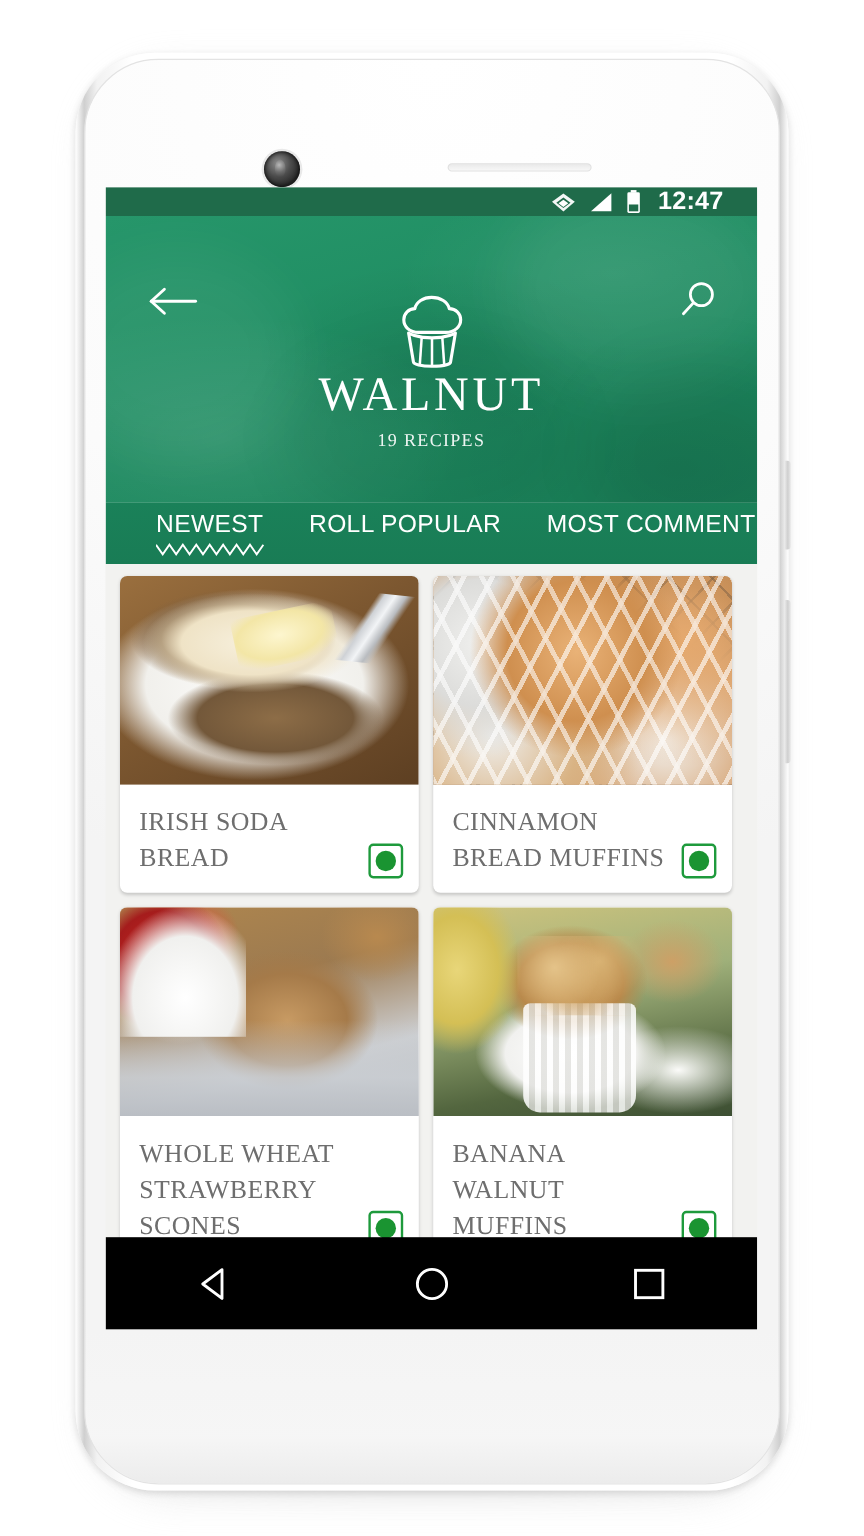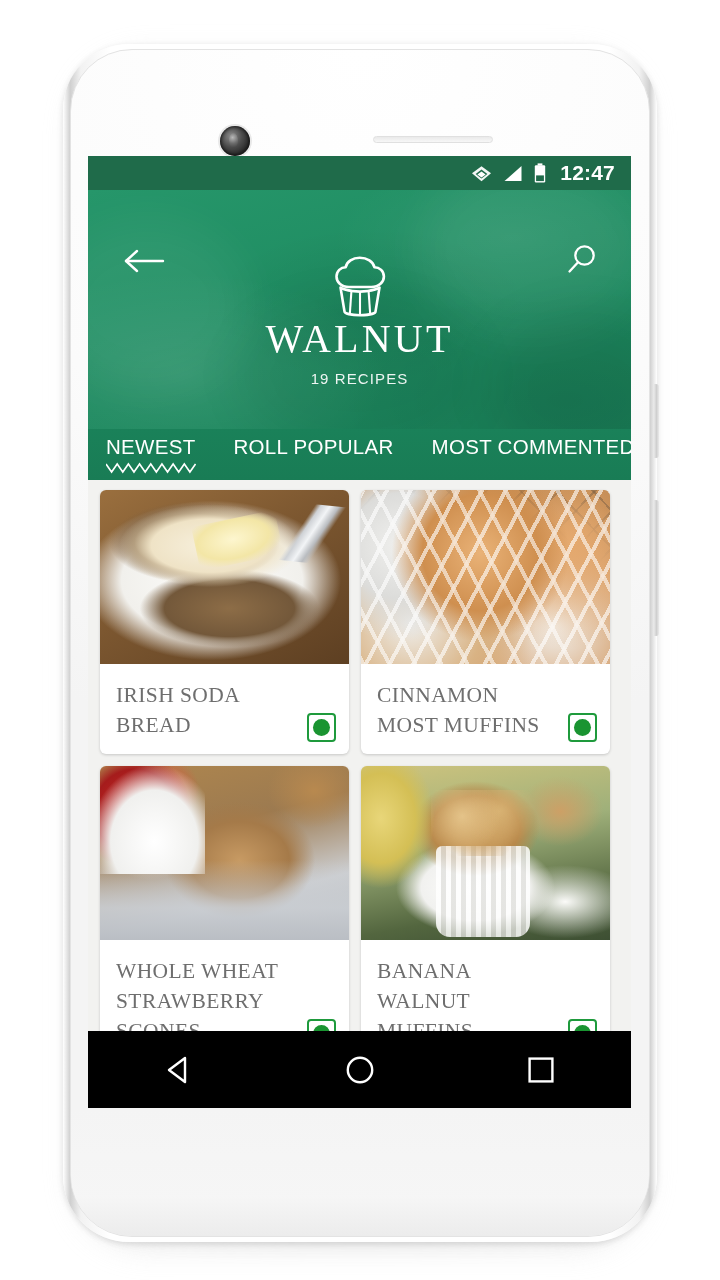--- a/index.html
+++ b/index.html
@@ -132,26 +132,26 @@
     left: 88px;
     top: 156px;
     width: 543px;
     height: 952px;
     background: #f2f2f0;
     overflow: hidden;
   }
 
   
   .status-bar {
-    height: 34px;
+    height: 24px;
     background: #1f6b4a;
     display: flex;
     align-items: center;
     justify-content: flex-end;
-    padding-right: 16px;
+    padding-right: 28px;
     box-sizing: border-box;
     gap: 10px;
   }
   .status-icons { display: flex; align-items: center; gap: 11px; }
   .status-time {
     color: #ffffff;
     font-size: 21px;
     font-weight: bold;
     letter-spacing: .2px;
     margin-left: 4px;
@@ -222,31 +222,31 @@
     line-height: 1;
   }
   .header-sub {
     position: absolute;
     left: 0; right: 0;
     top: 180px;
     text-align: center;
     color: rgba(255,255,255,.92);
     font-size: 15px;
     letter-spacing: 1.1px;
-    font-family: Liberation Sans, sans-serif;
+    font-family: Liberation Serif, serif;
   }
 
   
   .tabs {
     position: relative;
     height: 51px;
     background: linear-gradient(180deg,#1a8159 0%, #197c55 100%);
     display: flex;
     align-items: flex-start;
-    padding-left: 18px;
+    padding-left: 42px;
     box-sizing: border-box;
     overflow: hidden;
   }
   .tab {
     position: relative;
     color: #ffffff;
     font-size: 20.5px;
     letter-spacing: .3px;
     padding: 6px 0 0 0;
     margin-right: 38px;
@@ -564,21 +564,21 @@
                 <div class="veg-dot"></div>
               </div>
           </div>
         </div>
 
         <div class="card">
           <div class="card-img">
               <div class="ph ph-cinn"></div>
             </div>
           <div class="card-body">
-            <div class="card-title">CINNAMON MOST MUFFINS</div>
+            <div class="card-title">CINNAMON BREAD MUFFINS</div>
             <div class="veg-badge">
                 <div class="veg-dot"></div>
               </div>
           </div>
         </div>
 
         <div class="card">
           <div class="card-img">
               <div class="ph ph-scone"></div>
             </div>

